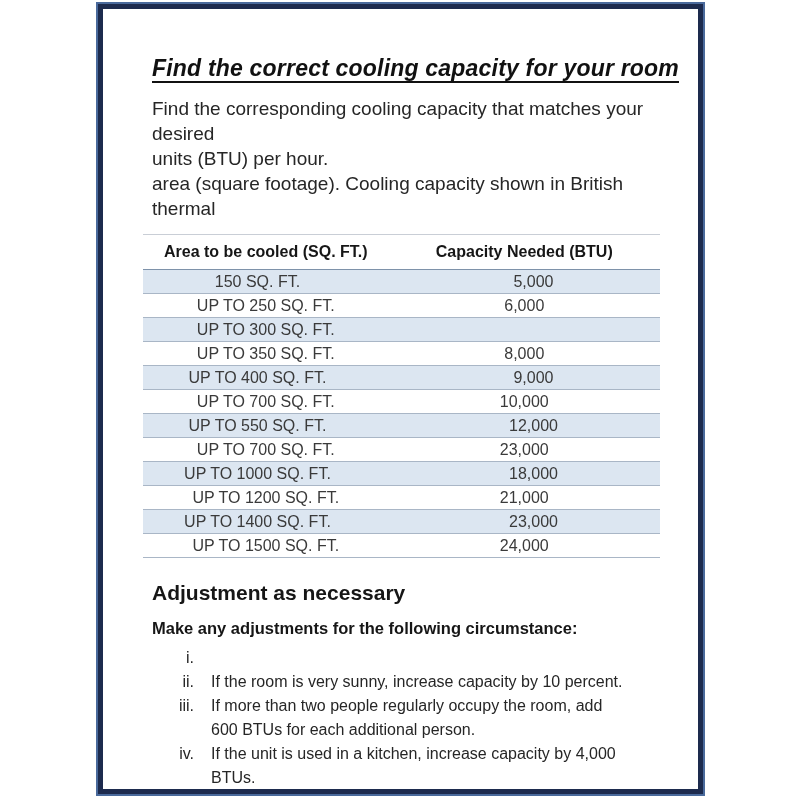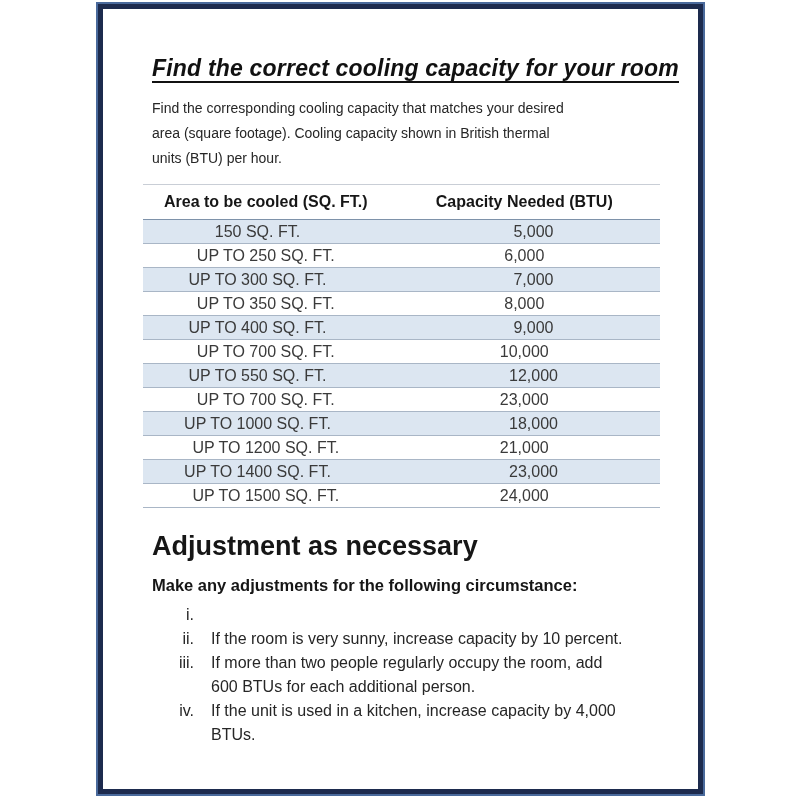--- a/index.html
+++ b/index.html
@@ -32,21 +32,21 @@
     font-style: italic;
     color: #111111;
     letter-spacing: 0.2px;
     text-decoration: underline;
     text-decoration-thickness: 2px;
     text-underline-offset: 5px;
     white-space: nowrap;
   }
   .intro {
     margin: 14px 0 0 0;
-    font-size: 14px;
+    font-size: 19px;
     line-height: 25px;
     color: #262626;
   }
   .intro span { display: block; }
 
   .cap-table {
     margin: 13px 0 0 -9px;
     width: 517px;
     font-size: 16px;
   }
@@ -65,21 +65,21 @@
     color: #161616;
     background: #ffffff;
   }
   .trow.alt { background: #dce6f1; gap: 35px; }
   .cell { text-align: center; }
   .c1 { width: 47.5%; }
   .c2 { width: 52.5%; }
 
   .adj-heading {
     margin: 23px 0 0 0;
-    font-size: 27px;
+    font-size: 21px;
     font-weight: bold;
     color: #161616;
   }
   .adj-lead {
     margin: 14px 0 8px 0;
     font-size: 16.5px;
     font-weight: bold;
     color: #161616;
   }
   .adj-list { margin-top: 5px; }
@@ -101,40 +101,39 @@
 </head>
 <body>
 
 <div class="frame">
   <div class="frame-inner">
 
     <h1 class="doc-title">Find the correct cooling capacity for your room</h1>
 
     <p class="intro">
       <span>Find the corresponding cooling capacity that matches your desired</span>
+      <span>units (BTU) per hour.</span>
       <span>area (square footage). Cooling capacity shown in British thermal</span>
-      <span>units (BTU) per hour.</span>
     </p>
 
     <div class="cap-table">
       <div class="trow head">
         <div class="cell c1">Area to be cooled (SQ. FT.)</div>
         <div class="cell c2">Capacity Needed (BTU)</div>
       </div>
       <div class="trow alt">
         <div class="cell c1">150 SQ. FT.</div>
         <div class="cell c2">5,000</div>
       </div>
       <div class="trow">
         <div class="cell c1">UP TO 250 SQ. FT.</div>
         <div class="cell c2">6,000</div>
       </div>
       <div class="trow alt">
         <div class="cell c1">UP TO 300 SQ. FT.</div>
-        <div class="cell c2">7,000</div>
       </div>
       <div class="trow">
         <div class="cell c1">UP TO 350 SQ. FT.</div>
         <div class="cell c2">8,000</div>
       </div>
       <div class="trow alt">
         <div class="cell c1">UP TO 400 SQ. FT.</div>
         <div class="cell c2">9,000</div>
       </div>
       <div class="trow">

